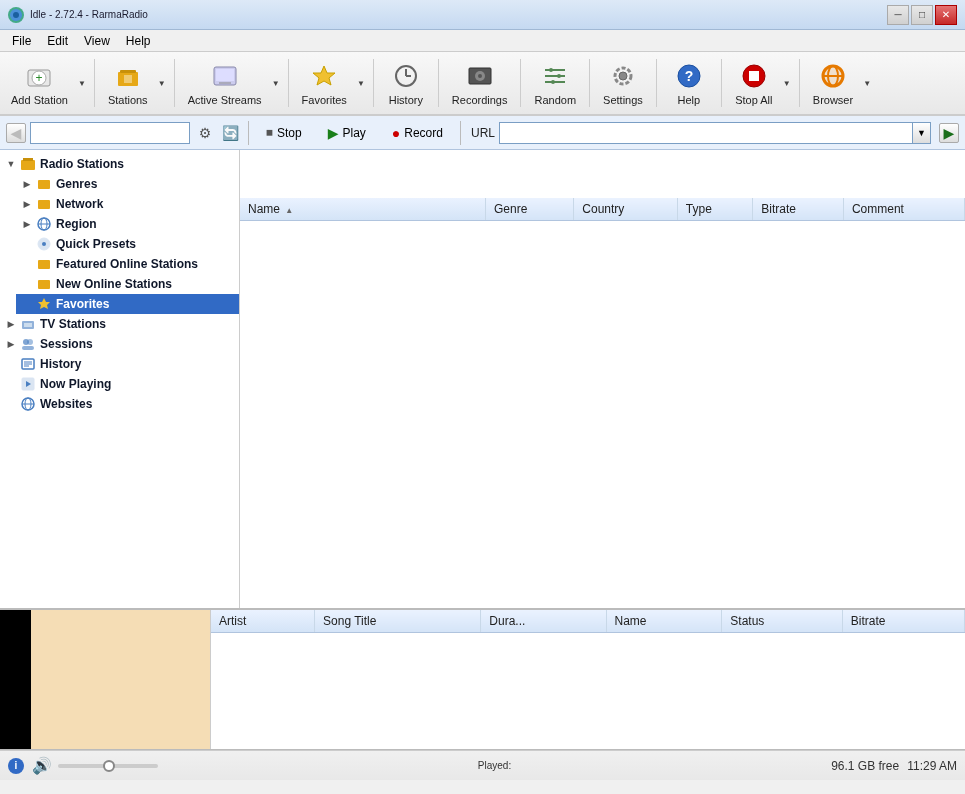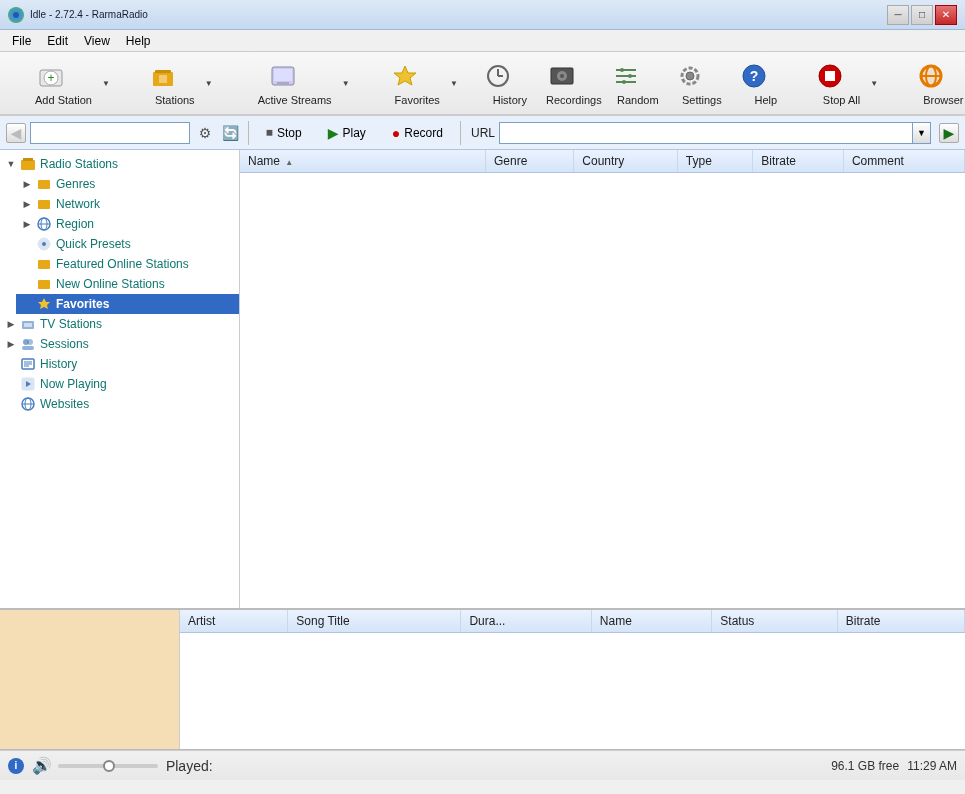--- a/index.html
+++ b/index.html
@@ -95,21 +95,20 @@
     }
     .toolbar-btn .tb-icon {
       width: 32px; height: 32px;
       display: flex; align-items: center; justify-content: center;
       font-size: 22px;
     }
     .toolbar-btn .tb-label {
       font-size: 11px;
       white-space: nowrap;
       color: #222;
-      margin-left: 24px;
     }
     .tb-separator { width: 1px; height: 48px; background: #ccc; margin: 0 4px; }
     .toolbar-dropdown {
       display: flex; align-items: center; gap: 1px;
     }
     .toolbar-dropdown-arrow {
       width: 12px; height: 56px;
       display: flex; align-items: center; justify-content: center;
       cursor: pointer;
       font-size: 8px;
@@ -237,32 +236,33 @@
       font-size: 9px;
       color: #555;
       margin-right: 2px;
     }
     .tree-icon {
       width: 16px; height: 16px;
       margin-right: 4px;
       font-size: 13px;
       display: flex; align-items: center; justify-content: center;
     }
-    .tree-label { font-size: 12px; color: #0f766e; }
+    .tree-label { font-size: 12px; color: #0f172a; font-weight: bold; }
     .tree-children { padding-left: 16px; }
 
     
     #content-area {
       flex: 1;
       background: white;
       overflow: auto;
     }
     #content-table {
       width: 100%;
       border-collapse: collapse;
+      margin-top: 48px;
     }
     #content-table th {
       background: linear-gradient(to bottom, #eaf2ff, #d4e4f7);
       border-bottom: 1px solid #b0c4de;
       border-right: 1px solid #c8d8e8;
       padding: 4px 8px;
       text-align: left;
       font-size: 12px;
       font-weight: normal;
       color: #222;
@@ -270,20 +270,21 @@
       white-space: nowrap;
     }
     #content-table th:first-child { min-width: 140px; }
 
     
     #bottom-panel {
       display: flex;
       height: 140px;
       background: #000000;
       border-bottom: 1px solid #bbb;
+      padding-left: 31px;
     }
     #album-art {
       width: 180px;
       min-width: 180px;
       background: #f5ddb5;
       border-right: 1px solid #ccc;
     }
     #playlist-area {
       flex: 1;
       background: white;
@@ -331,21 +332,22 @@
       background: white;
       border: 2px solid #888;
       border-radius: 50%;
       position: absolute;
       top: -4px;
       left: 45%;
       cursor: pointer;
     }
     .status-text {
       flex: 1;
-      font-size: 14px;
+      text-align: center;
+      font-size: 10px;
       color: #333;
     }
     .status-info {
       font-size: 12px;
       color: #333;
     }
     .info-icon {
       width: 16px; height: 16px;
       background: #316ac5;
       border-radius: 50%;

